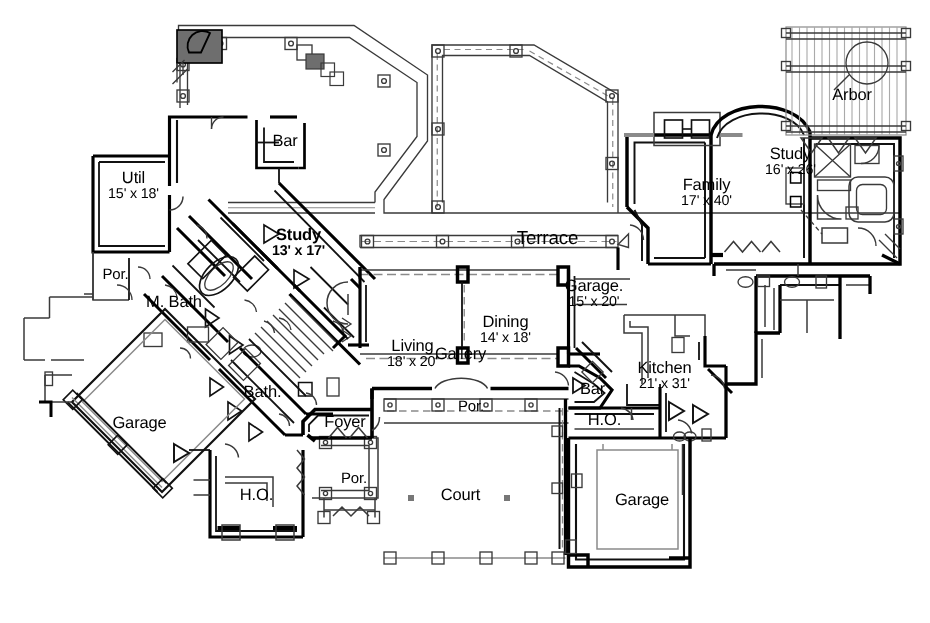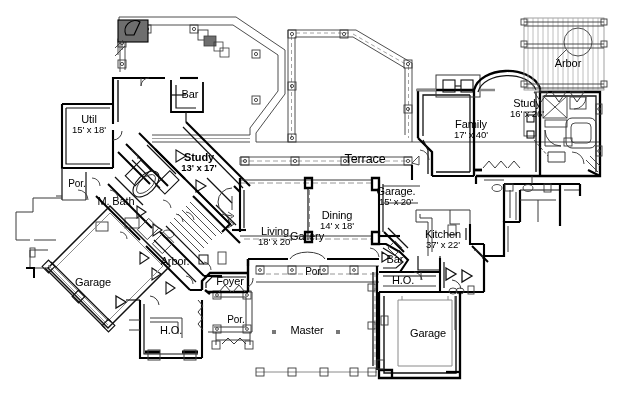--- a/index.html
+++ b/index.html
@@ -619,31 +619,31 @@
     </div>
 
     <div class="room-label" style="left:568px; top:64px;">
       <span class="rl-name">Arbor</span>
     </div>
 
     <div class="room-label" style="left:307px; top:237px;">
       <span class="rl-name">Gallery</span>
     </div>
 
-    <div class="room-label" style="left:443px; top:239px;">
+    <div class="room-label" style="left:443px; top:251px;">
       <span class="rl-name">Kitchen</span>
-      <span class="rl-dim">37' x 22'</span>
+      <span class="rl-dim">21' x 31'</span>
     </div>
 
     <div class="room-label" style="left:395px; top:260px;">
       <span class="rl-name">Bar</span>
     </div>
 
     <div class="room-label" style="left:175px; top:262px;">
-      <span class="rl-name">Arbor.</span>
+      <span class="rl-name">Bath.</span>
     </div>
 
     <div class="room-label" style="left:230px; top:282px;">
       <span class="rl-name">Foyer</span>
     </div>
 
     <div class="room-label sm" style="left:314px; top:272px;">
       <span class="rl-name">Por.</span>
     </div>
 
@@ -657,21 +657,21 @@
 
     <div class="room-label sm" style="left:236px; top:320px;">
       <span class="rl-name">Por.</span>
     </div>
 
     <div class="room-label" style="left:171px; top:331px;">
       <span class="rl-name">H.O.</span>
     </div>
 
     <div class="room-label" style="left:307px; top:331px;">
-      <span class="rl-name">Master</span>
+      <span class="rl-name">Court</span>
     </div>
 
     <div class="room-label" style="left:428px; top:334px;">
       <span class="rl-name">Garage</span>
     </div>
 
   </div>
 </div>
 
 </body></html>

